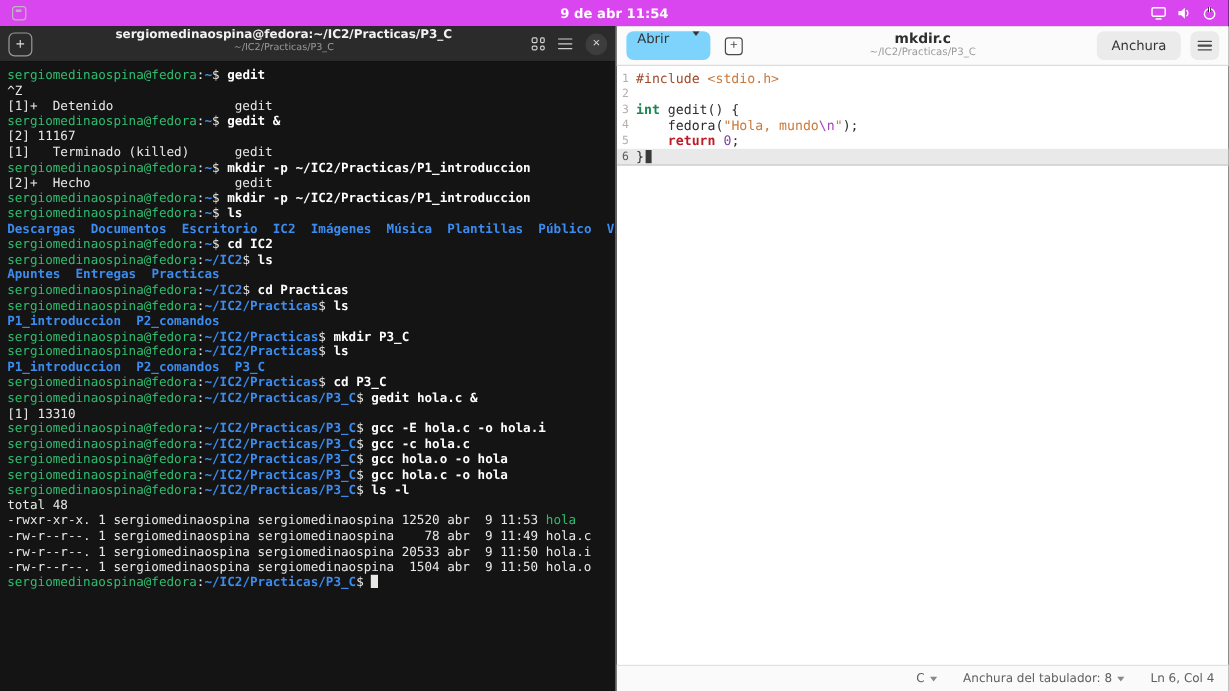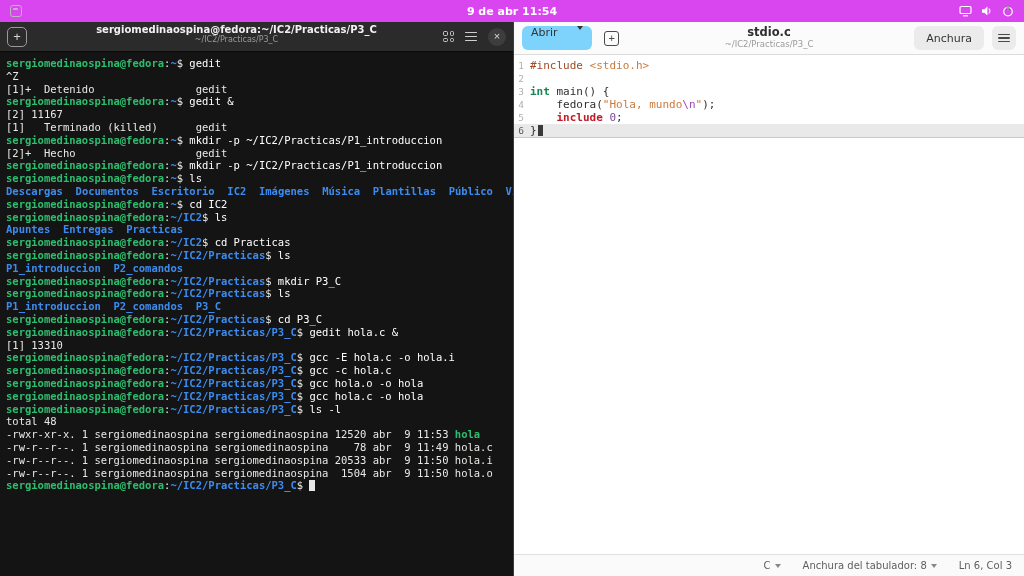--- a/index.html
+++ b/index.html
@@ -23,24 +23,24 @@
   .term-title .t1 { font-size:10px; font-weight:bold; color:#f1f1f1; white-space:nowrap; }
   .term-title .t2 { font-size:8px; color:#9a9a9a; white-space:nowrap; }
   .term-actions { margin-left:auto; display:flex; align-items:center; gap:11px; }
   .icon-grid { width:11px; height:11px; display:grid; grid-template-columns:1fr 1fr; gap:2px; cursor:pointer; }
   .icon-grid i { background:transparent; border:1.2px solid #cfcfcf; border-radius:1.5px; }
   .icon-bars { width:12px; height:9px; display:flex; flex-direction:column; justify-content:space-between; cursor:pointer; }
   .icon-bars i { display:block; height:1.4px; background:#cfcfcf; border-radius:1px; }
   .circle-btn { width:18px; height:18px; border-radius:50%; background:#3d3d3d; color:#d9d9d9; font-size:11px; line-height:17px; text-align:center; border:none; cursor:pointer; }
   .term-body { flex:1; padding:5px 6px; font:10.5px/12.8px "DejaVu Sans Mono","Liberation Mono",monospace; color:#e8e8e6; white-space:pre; overflow:hidden; }
   .tline { height:12.8px; }
-  .sg { color:#2ebd6f; font-weight:bold;text-align:right; }
+  .sg { color:#2ebd6f; font-weight:normal;text-align:right; }
   .sb { color:#3c8cf0; font-weight:bold; }
   .sw { color:#e8e8e6; }
-  .sc { color:#ffffff; font-weight:normal; }
+  .sc { color:#ffffff; font-weight:bold; }
   .scur { display:inline-block; width:6px; height:11px; background:#e8e8e6; vertical-align:-2px; }
 
   
   .editor-window { position:absolute; left:513px; top:22px; width:511px; height:554px; background:#ffffff; display:flex; flex-direction:column; border-left:1px solid #3a3a3a; }
   .ed-header { height:33px; background:#fbfbfb; border-bottom:1px solid #dcdcdc; position:relative; display:flex; align-items:center; padding:0 8px; flex:none; }
   .split { display:flex; align-items:flex-start; background:#7dd3fc; border-radius:6px; overflow:hidden; height:24px; }
   .split .part { border:none; background:transparent; font-family:inherit; font-size:11px; color:#333; padding:0 9px; display:flex; align-items:center; cursor:pointer; }
   .split .div { width:1px; background:#d2d2d2; }
   .chev { display:inline-block; width:0; height:0; border-left:3.5px solid transparent; border-right:3.5px solid transparent; border-top:4.5px solid currentColor; }
   .ed-iconbtn { margin-left:8px; width:24px; height:24px; border:none; border-radius:6px; background:transparent; display:flex; align-items:center; justify-content:center; cursor:pointer; }
@@ -135,21 +135,21 @@
         <button class="part">Abrir</button>
         <span class="div"></span>
         <button class="part">
             <span class="chev"></span>
           </button>
       </div>
       <button class="ed-iconbtn">
         <span class="plus-sq">+</span>
       </button>
       <div class="ed-title">
-        <div class="t1">stdio.c</div>
+        <div class="t1">mkdir.c</div>
         <div class="t2">~/IC2/Practicas/P3_C</div>
       </div>
       <div class="ed-right">
         <button class="btn">Anchura</button>
         <button class="menu-btn">
           <span class="icon-bars">
               <i></i>
               <i></i>
               <i></i>
             </span>
@@ -160,43 +160,43 @@
         <div class="crow">
           <span class="lnum">1</span>
           <span class="ccode"><span class="k-pre">#include</span><span class="k-pl"> </span><span class="k-str">&lt;stdio.h&gt;</span></span>
         </div>
         <div class="crow">
           <span class="lnum">2</span>
           <span class="ccode"></span>
         </div>
         <div class="crow">
           <span class="lnum">3</span>
-          <span class="ccode"><span class="k-typ">int</span><span class="k-pl"> main() {</span></span>
+          <span class="ccode"><span class="k-typ">int</span><span class="k-pl"> gedit() {</span></span>
         </div>
         <div class="crow">
           <span class="lnum">4</span>
           <span class="ccode"><span class="k-pl">    fedora(</span><span class="k-str">"Hola, mundo</span><span class="k-esc">\n</span><span class="k-str">"</span><span class="k-pl">);</span></span>
         </div>
         <div class="crow">
           <span class="lnum">5</span>
-          <span class="ccode"><span class="k-pl">    </span><span class="k-kw">include</span><span class="k-pl"> </span><span class="k-num">0</span><span class="k-pl">;</span></span>
+          <span class="ccode"><span class="k-pl">    </span><span class="k-kw">return</span><span class="k-pl"> </span><span class="k-num">0</span><span class="k-pl">;</span></span>
         </div>
         <div class="crow current">
           <span class="lnum">6</span>
           <span class="ccode"><span class="k-pl">}</span><span class="caret"></span></span>
         </div>
       </div>
     <div class="ed-status">
       <button class="status-item">
         <span>C</span>
         <span class="chev" style="color:#888"></span>
       </button>
       <button class="status-item">
         <span>Anchura del tabulador: 8</span>
         <span class="chev" style="color:#888"></span>
       </button>
       <button class="status-item">
-        <span>Ln 6, Col 3</span>
+        <span>Ln 6, Col 4</span>
       </button>
     </div>
   </div>
 
 </div>
 
 </body></html>

